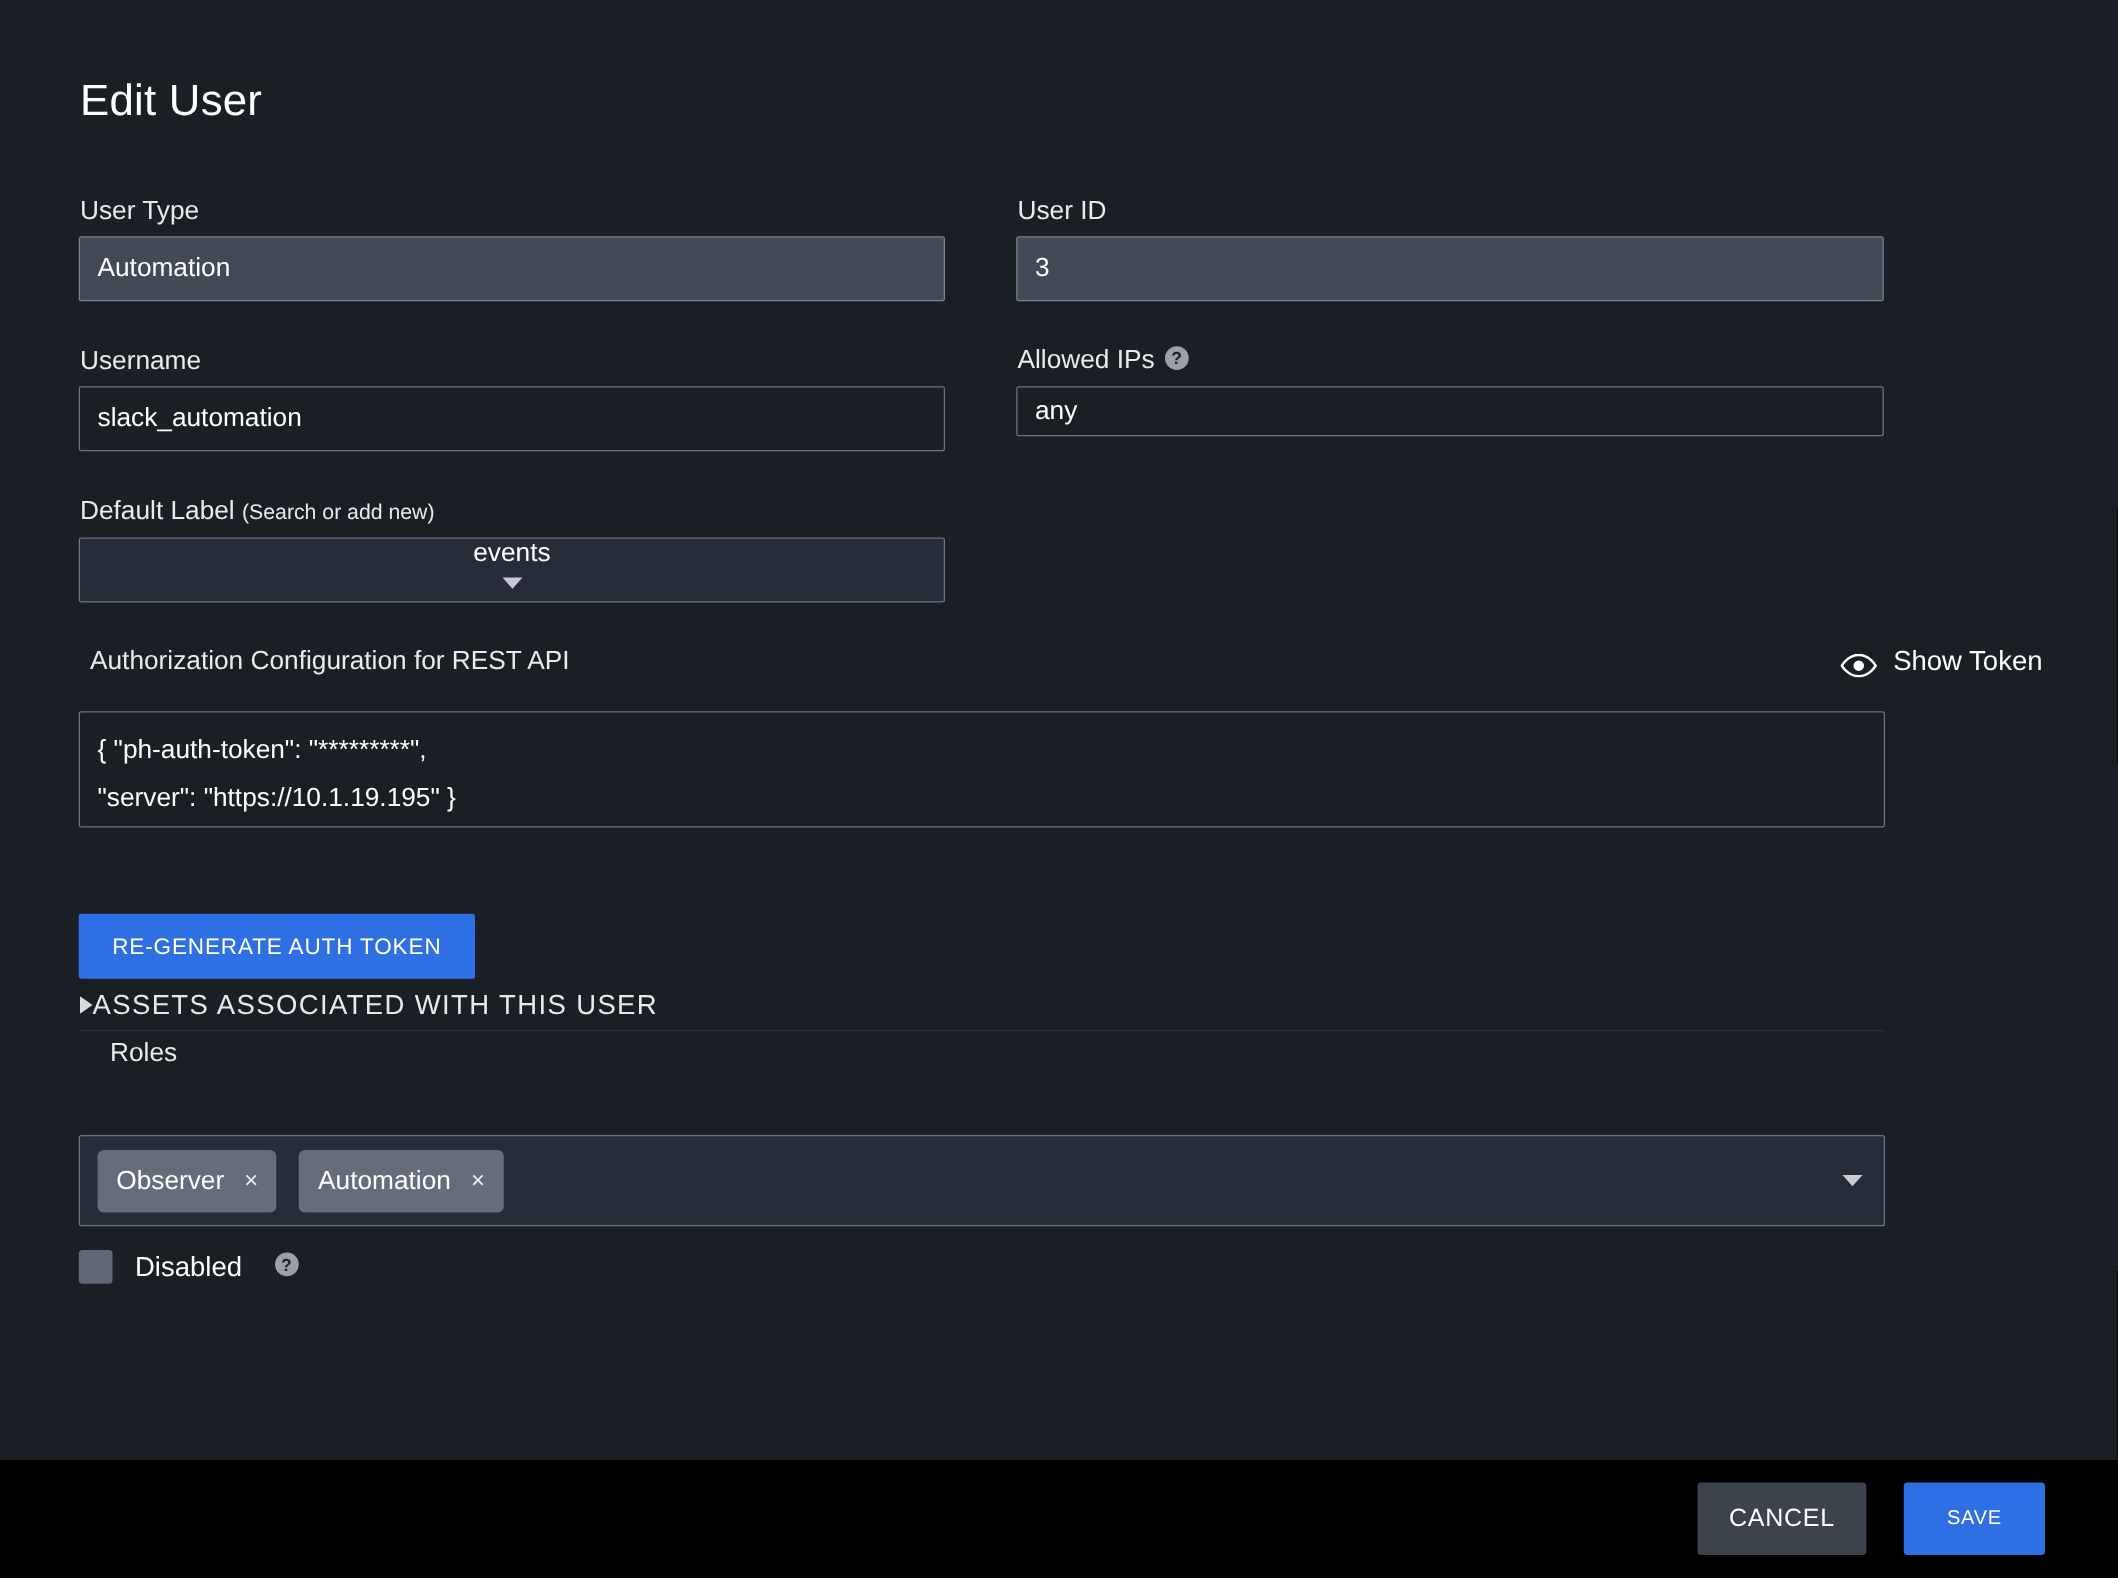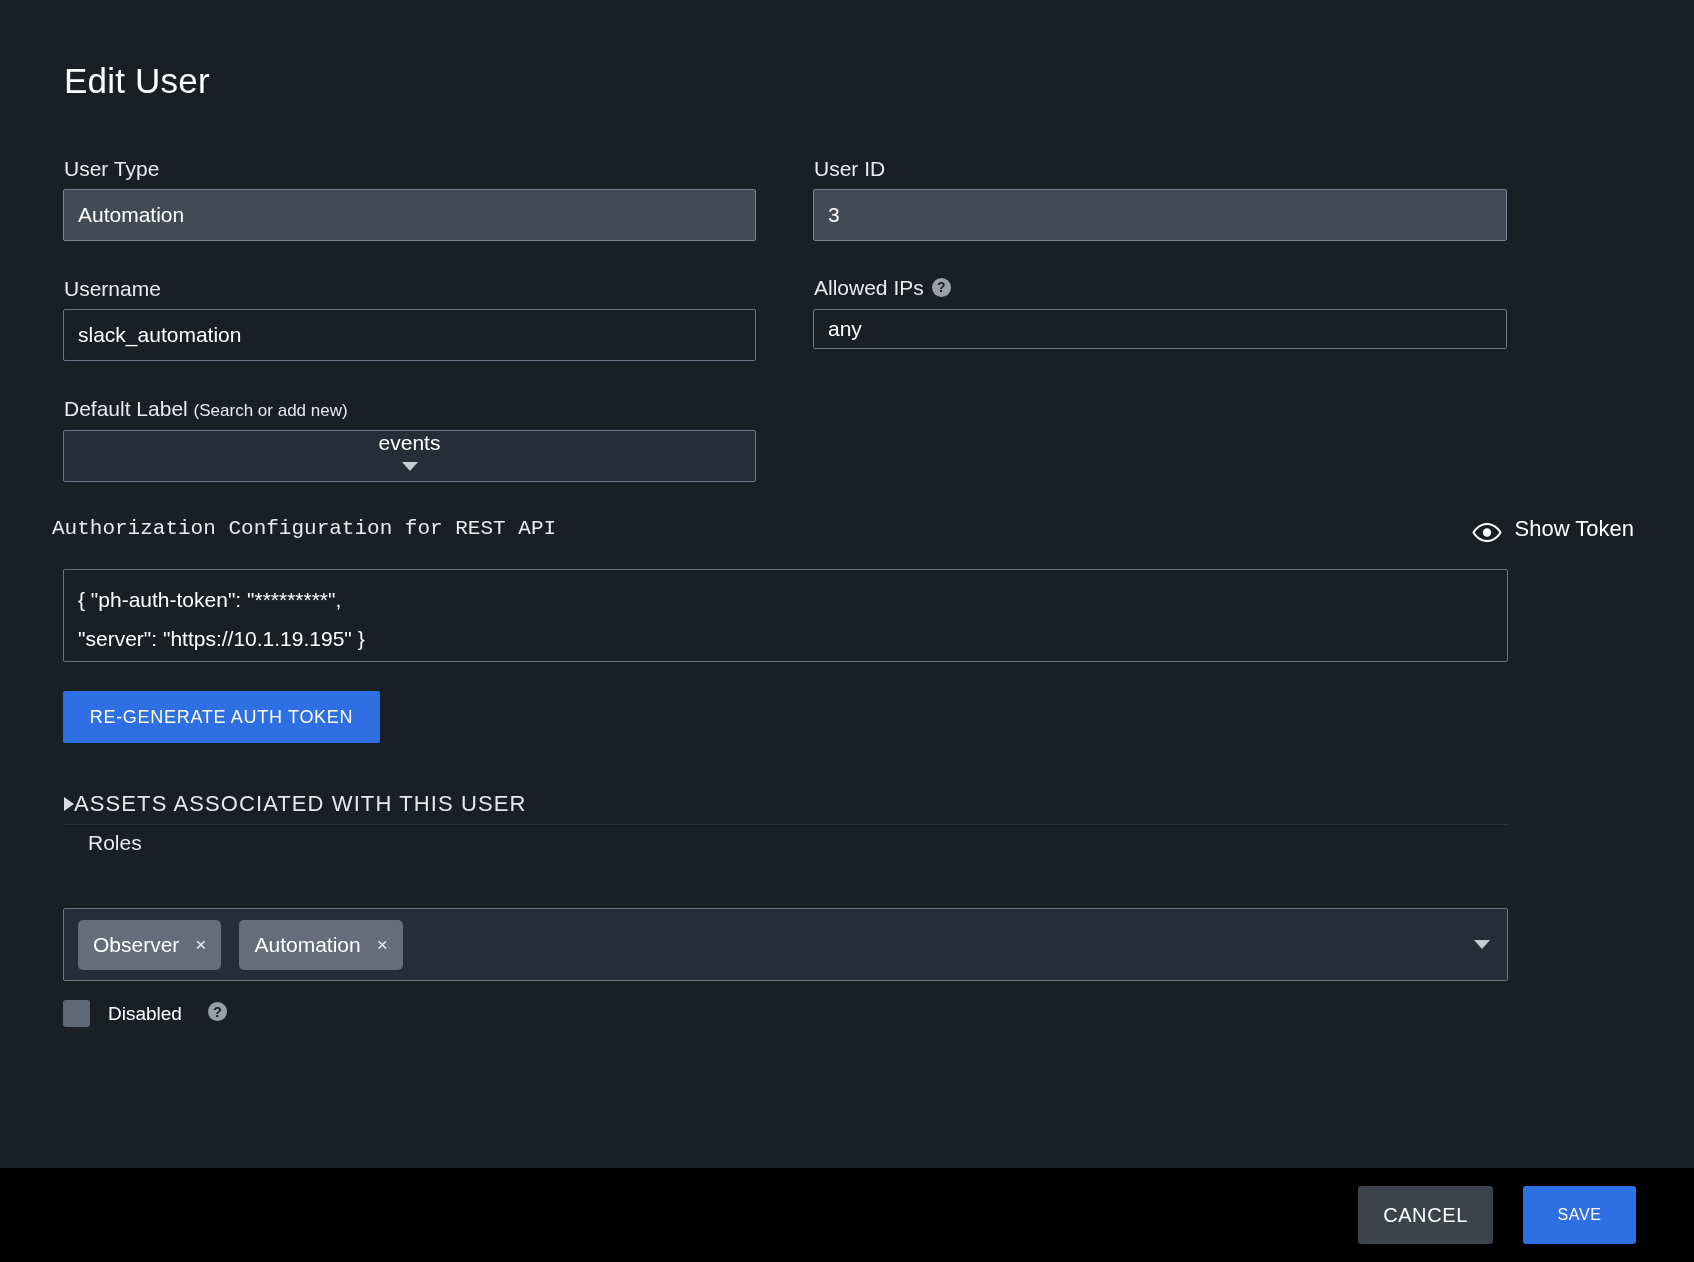--- a/index.html
+++ b/index.html
@@ -107,21 +107,21 @@
   #f-deflabel-input { position: absolute; left: 63px; top: 430px; width: 693px; height: 52px; }
 
   .chevron {
     width: 0; height: 0;
     border-left: 8px solid transparent;
     border-right: 8px solid transparent;
     border-top: 9px solid #c8ccd2;
   }
   .chev-wrap { display:flex; align-items:center; justify-content:center; width: 22px; height: 22px; }
 
-  #auth-title { position: absolute; left: 52px; top: 518px; font-family: Liberation Mono, monospace; }
+  #auth-title { position: absolute; left: 72px; top: 518px; }
   #show-token {
     position: absolute; right: 60px; top: 516px;
     display: flex; align-items: flex-end; gap: 13px;
     font-size: 22px; color: #ffffff; cursor: pointer;
   }
   #token-box {
     position: absolute; left: 63px; top: 569px;
     width: 1445px; height: 93px;
     box-sizing: border-box;
     border: 1px solid #6b7585;
@@ -129,21 +129,21 @@
     background: transparent;
     padding: 10px 14px 0 14px;
     font-size: 21px;
     line-height: 39px;
     color: #ffffff;
     white-space: pre;
     overflow: hidden;
   }
 
   #regen-btn {
-    position: absolute; left: 63px; top: 691px;
+    position: absolute; left: 63px; top: 731px;
     width: 317px; height: 52px;
     background: #2f6fe4;
     border: none; border-radius: 2px;
     color: #ffffff;
     font-size: 18px;
     letter-spacing: 0.7px;
     font-family: "Liberation Sans", sans-serif;
     cursor: pointer;
     display: flex; align-items: center; justify-content: center;
   }
@@ -195,21 +195,21 @@
   #disabled-row {
     position: absolute; left: 63px; top: 1000px;
     display: flex; align-items: center; gap: 18px;
   }
   #disabled-box {
     width: 27px; height: 27px;
     background: #5f6876;
     border-radius: 3px;
     cursor: pointer;
   }
-  #disabled-text { font-size: 19px; color: #ffffff; }
+  #disabled-text { font-size: 22px; color: #ffffff; }
 
   
   .footer {
     position: absolute; left: 0; bottom: 0;
     width: 1694px; height: 94px;
     background: #000000;
     display: flex; align-items: center; justify-content: flex-end;
     padding-right: 58px;
     box-sizing: border-box;
     gap: 30px;

